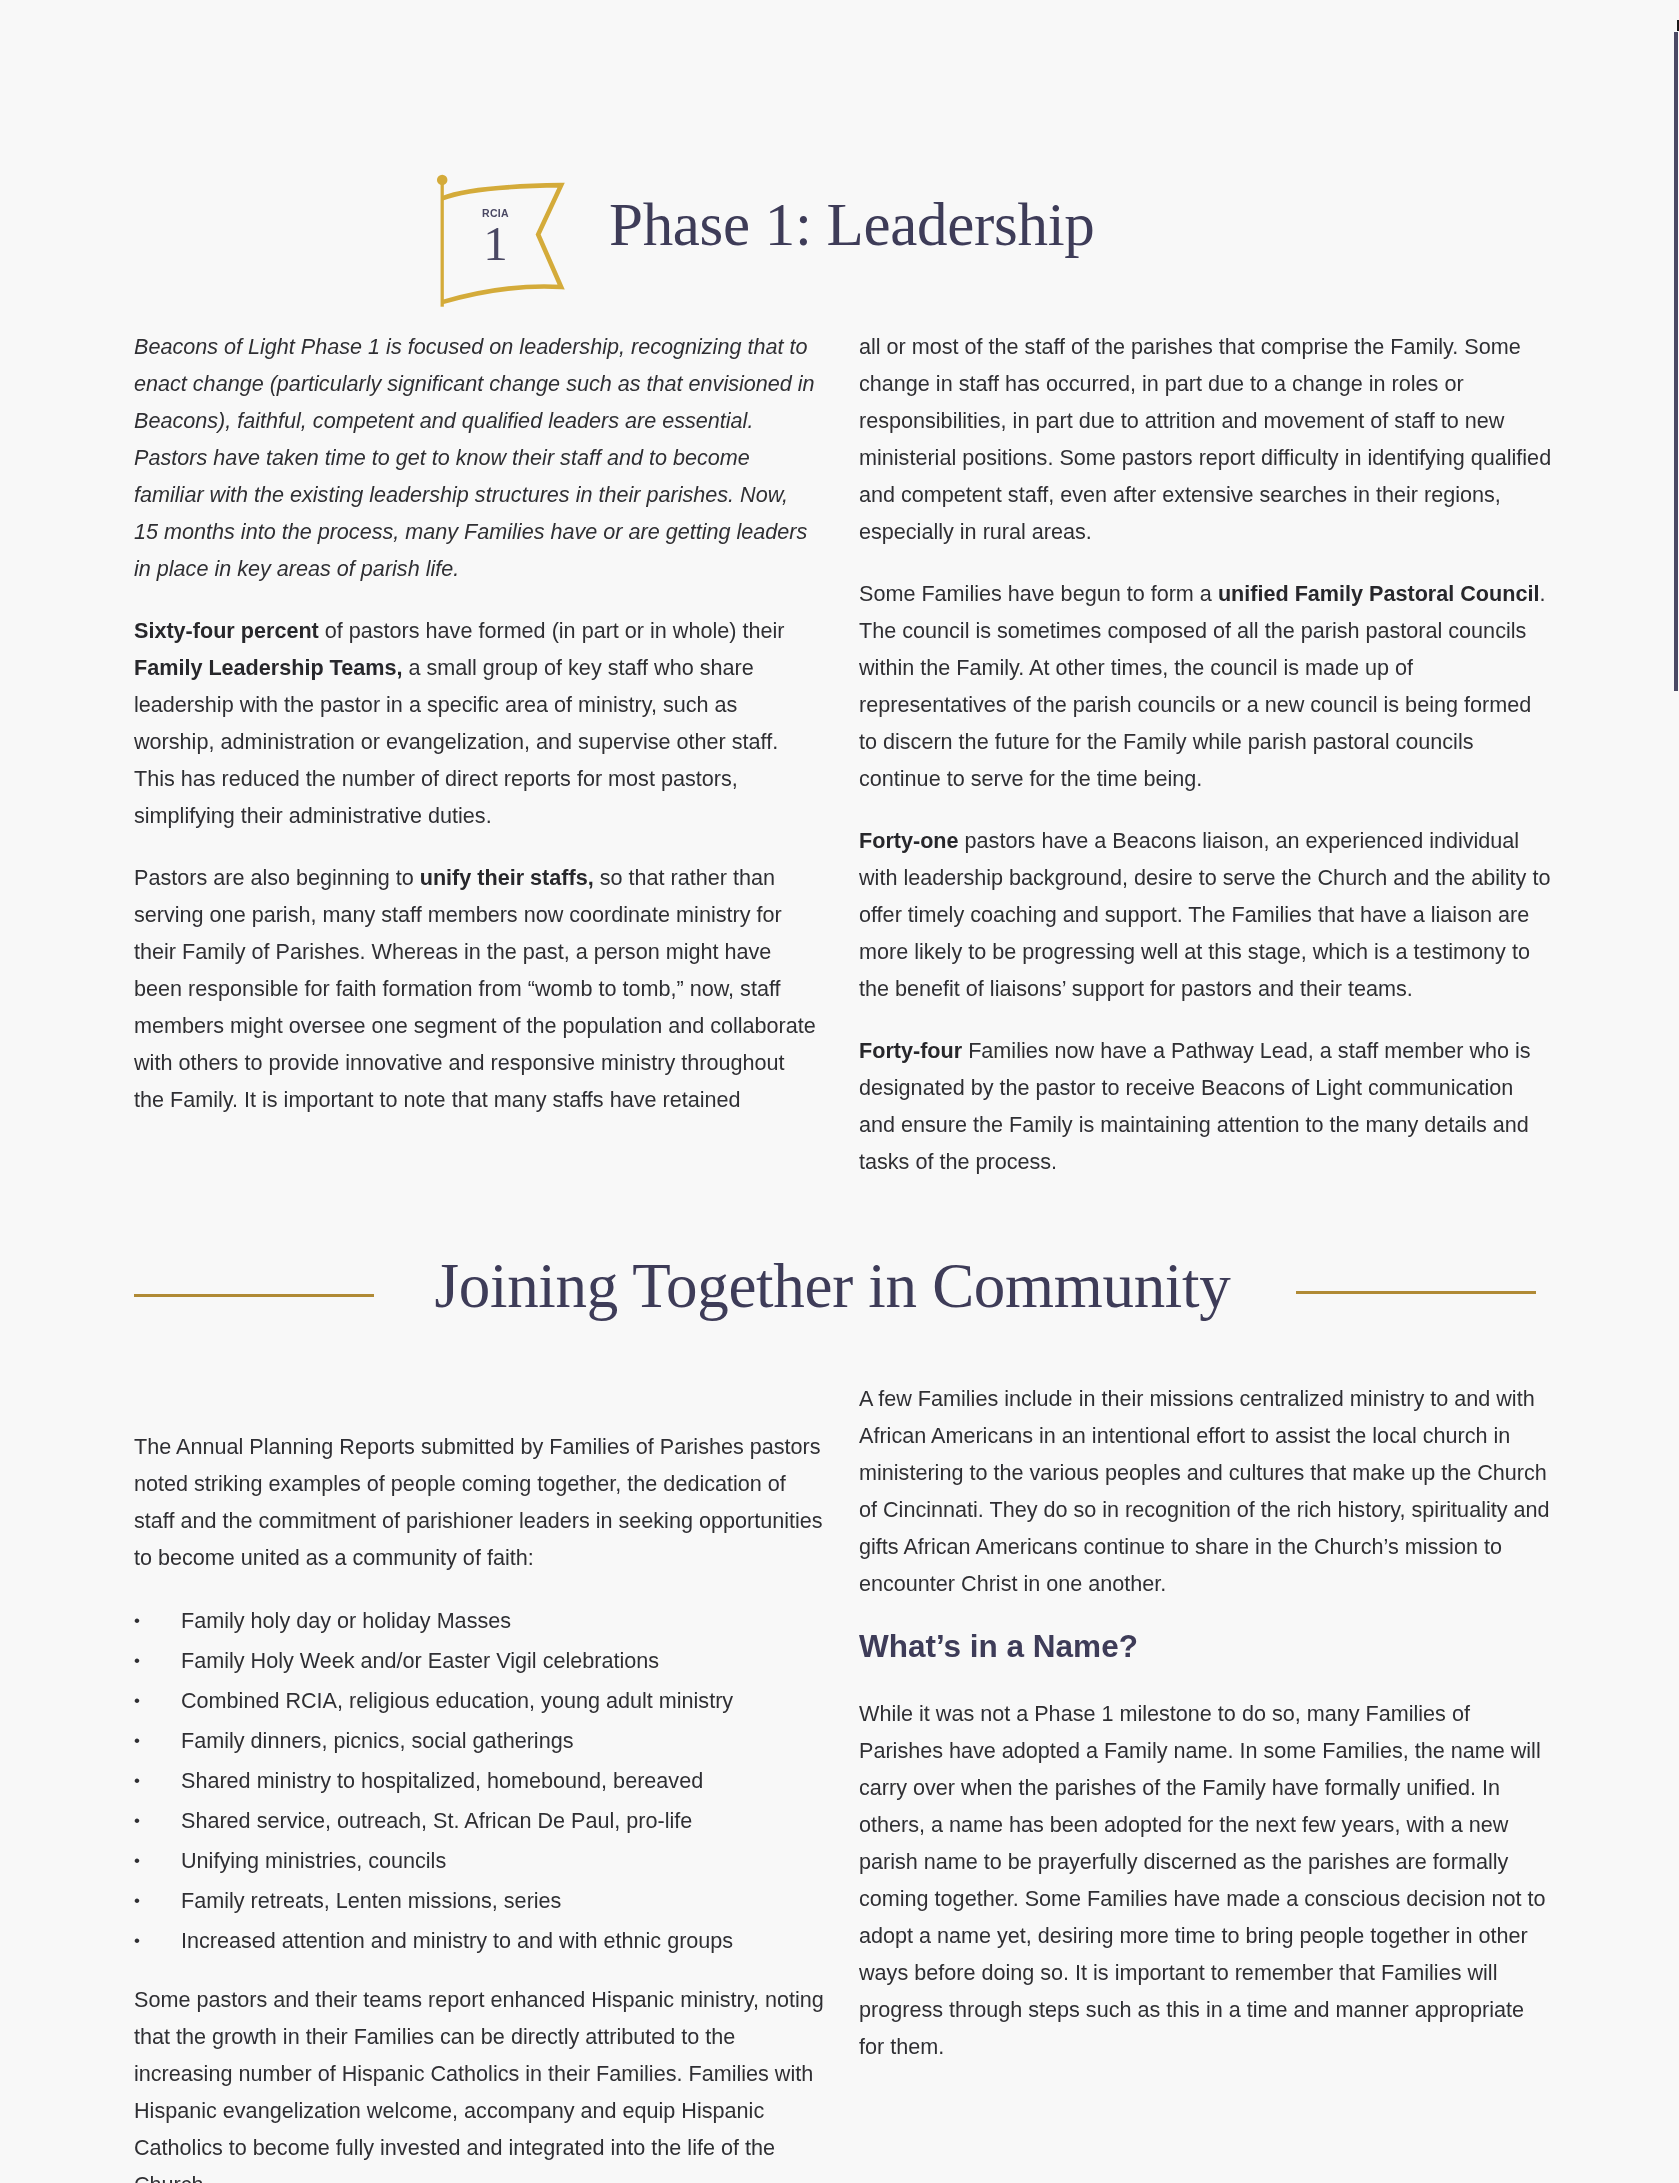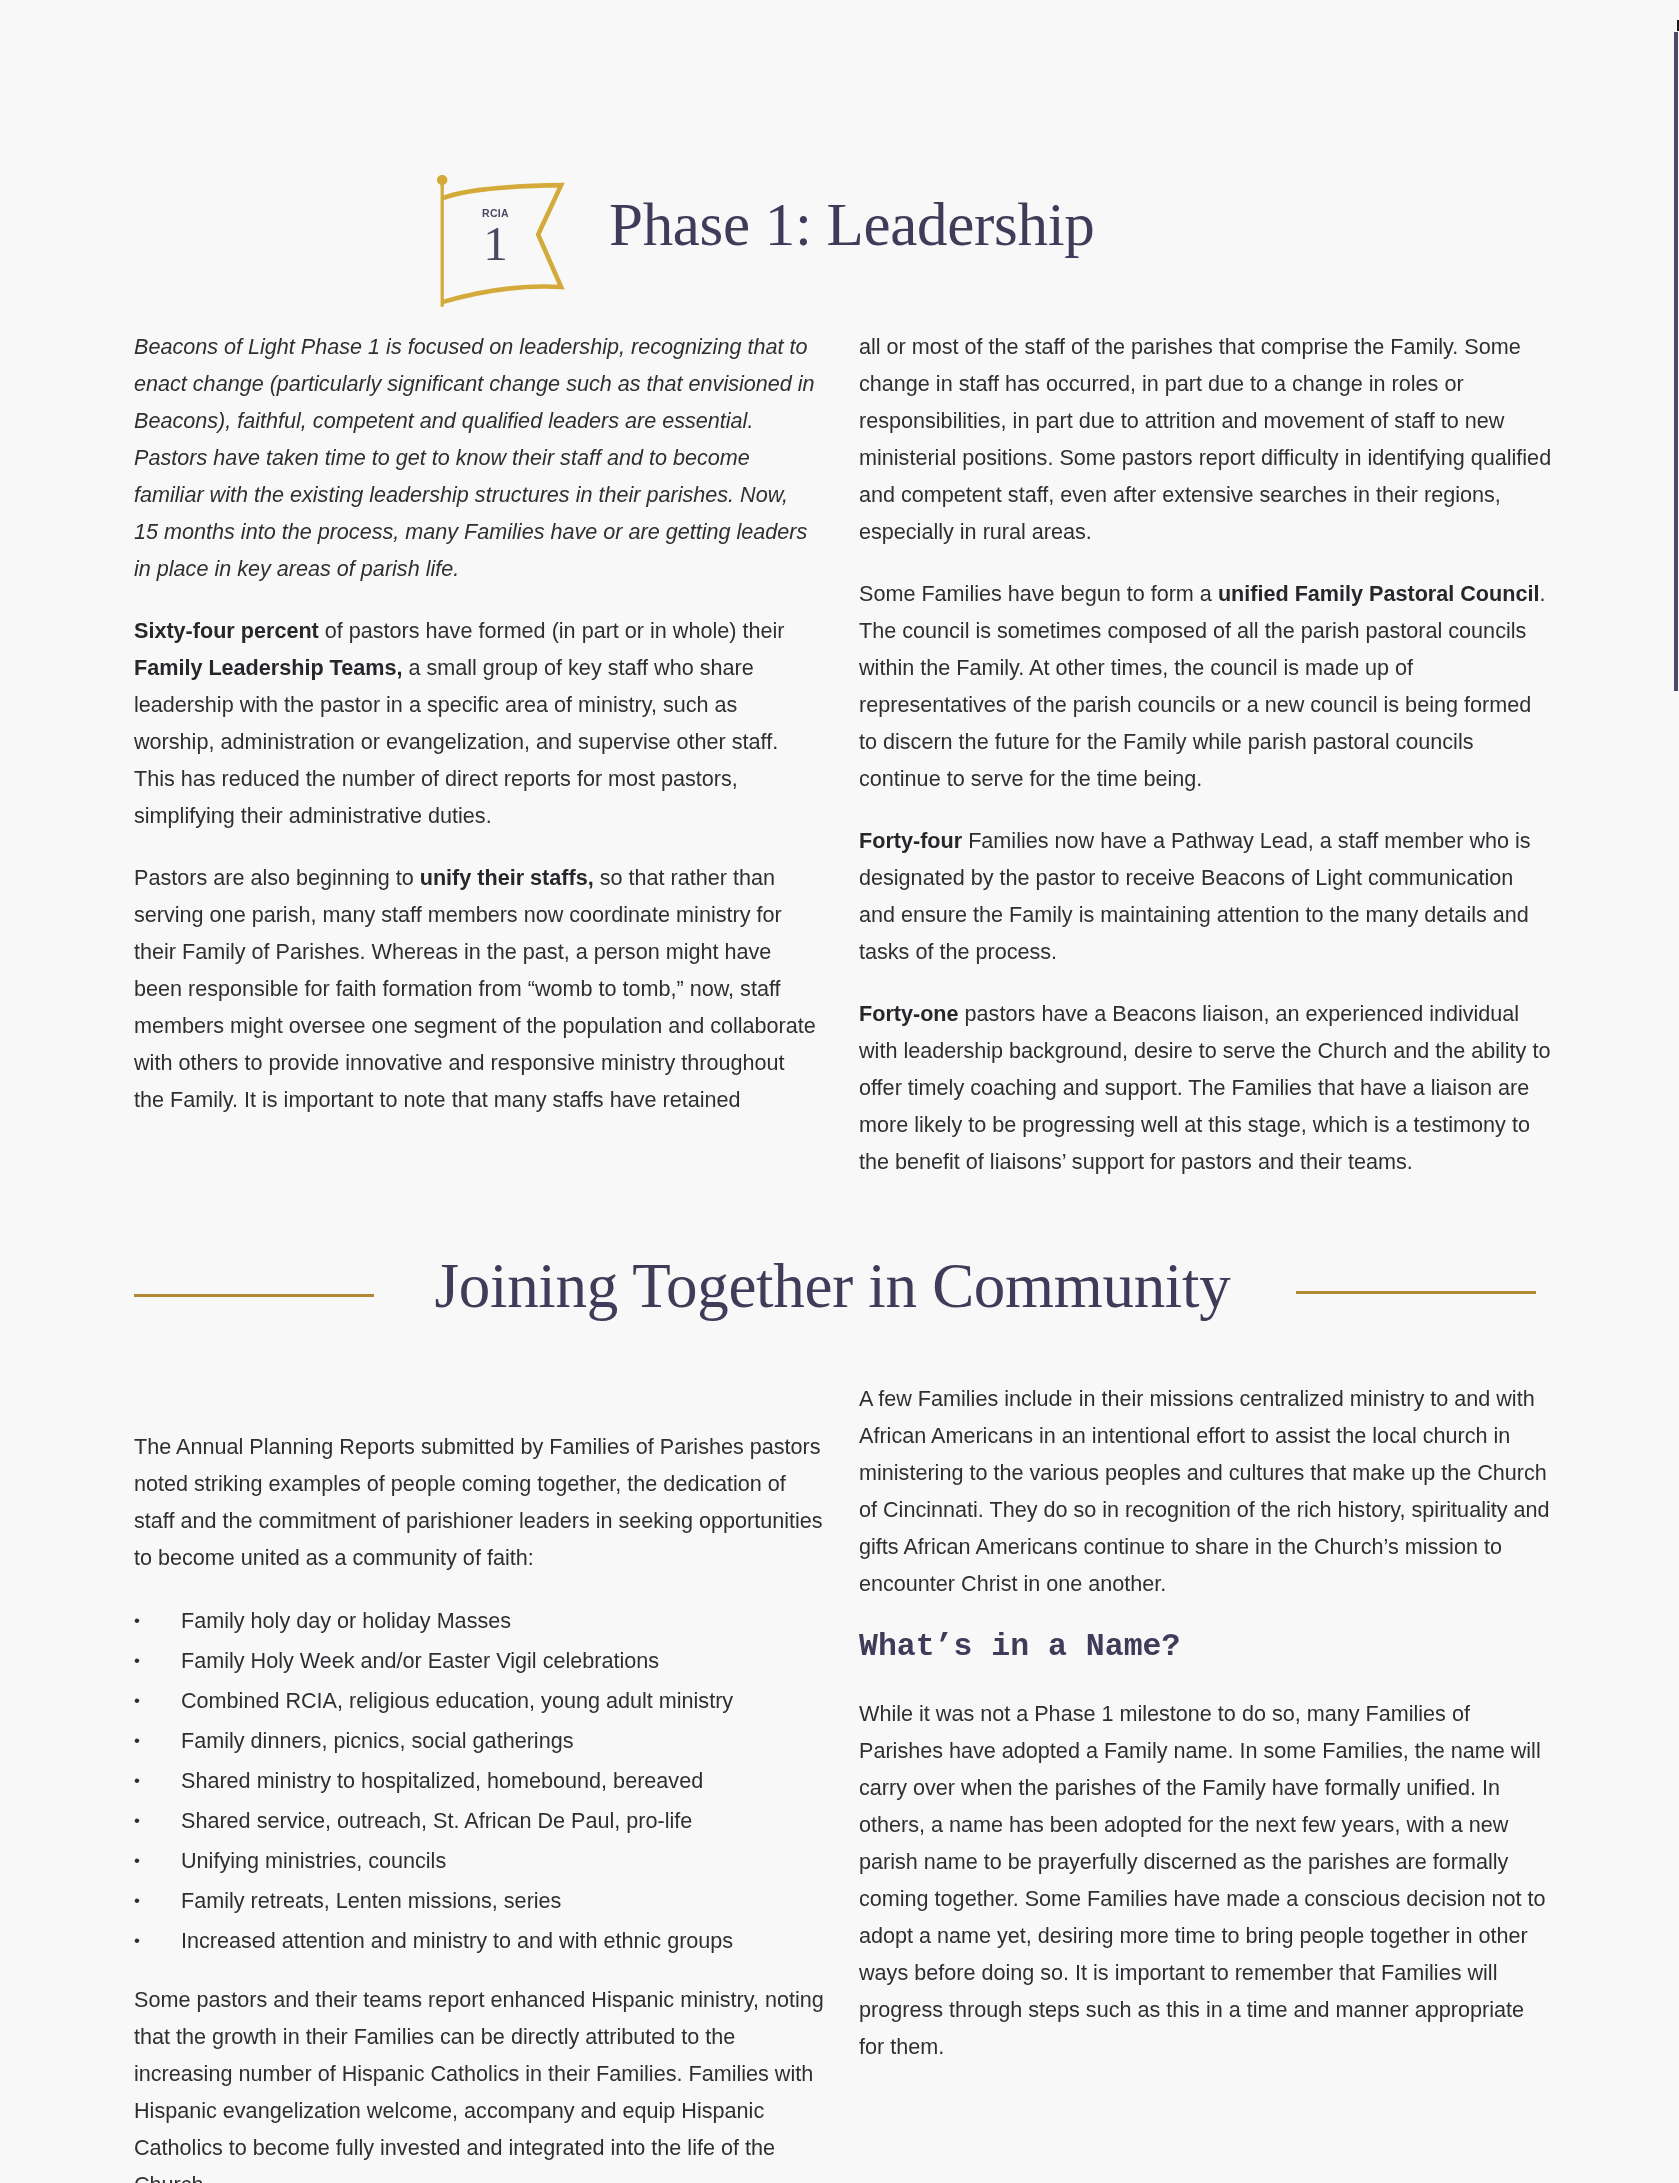--- a/index.html
+++ b/index.html
@@ -145,21 +145,21 @@
       line-height: 40px;
     }
     ul.bullets li .dot {
       position: absolute;
       left: 0;
       top: 0;
       font-size: 17px;
     }
     .subheading {
       margin: 5.2px 0 29px 0;
-      font-family: Liberation Mono, monospace;
+      font-family: Liberation Sans, sans-serif;
       font-weight: bold;
       font-size: 31.5px;
       line-height: 39px;
       color: #3e3c58;
     }
   </style>
 </head>
 <body>
 
 <div class="scrollbar">
@@ -189,24 +189,24 @@
     <span>Pastors are also beginning to </span><b>unify their staffs,</b><span> so that rather than serving one parish, many staff members now coordinate ministry for their Family of Parishes. Whereas in the past, a person might have been responsible for faith formation from “womb to tomb,” now, staff members might oversee one segment of the population and collaborate with others to provide innovative and responsive ministry throughout the Family. It is important to note that many staffs have retained</span>
   </p>
 </div>
 
 <div class="col col-right-top">
   <p>all or most of the staff of the parishes that comprise the Family. Some change in staff has occurred, in part due to a change in roles or responsibilities, in part due to attrition and movement of staff to new ministerial positions. Some pastors report difficulty in identifying qualified and competent staff, even after extensive searches in their regions, especially in rural areas.</p>
   <p>
     <span>Some Families have begun to form a </span><b>unified Family Pastoral Council</b><span>. The council is sometimes composed of all the parish pastoral councils within the Family. At other times, the council is made up of representatives of the parish councils or a new council is being formed to discern the future for the Family while parish pastoral councils continue to serve for the time being.</span>
   </p>
   <p>
+    <b>Forty-one</b><span> pastors have a Beacons liaison, an experienced individual with leadership background, desire to serve the Church and the ability to offer timely coaching and support. The Families that have a liaison are more likely to be progressing well at this stage, which is a testimony to the benefit of liaisons’ support for pastors and their teams.</span>
+  </p>
+  <p>
     <b>Forty-four</b><span> Families now have a Pathway Lead, a staff member who is designated by the pastor to receive Beacons of Light communication and ensure the Family is maintaining attention to the many details and tasks of the process.</span>
-  </p>
-  <p>
-    <b>Forty-one</b><span> pastors have a Beacons liaison, an experienced individual with leadership background, desire to serve the Church and the ability to offer timely coaching and support. The Families that have a liaison are more likely to be progressing well at this stage, which is a testimony to the benefit of liaisons’ support for pastors and their teams.</span>
   </p>
 </div>
 
 <div class="rule rule-left"></div>
 <h2 class="section-title">Joining Together in Community</h2>
 <div class="rule rule-right"></div>
 
 <div class="col col-left-bot">
   <p>The Annual Planning Reports submitted by Families of Parishes pastors noted striking examples of people coming together, the dedication of staff and the commitment of parishioner leaders in seeking opportunities to become united as a community of faith:</p>
   <ul class="bullets" id="bullet-list">

